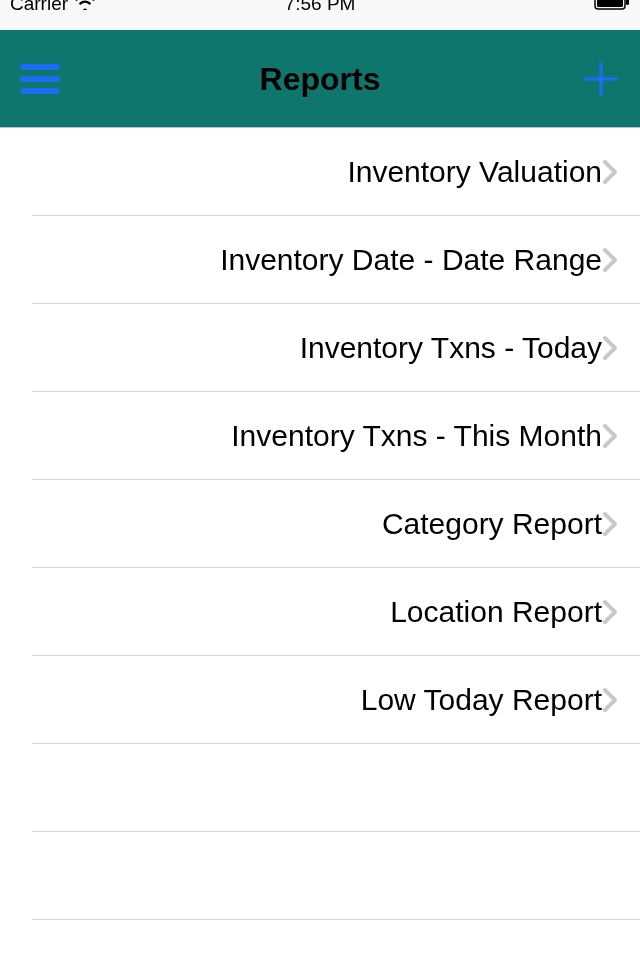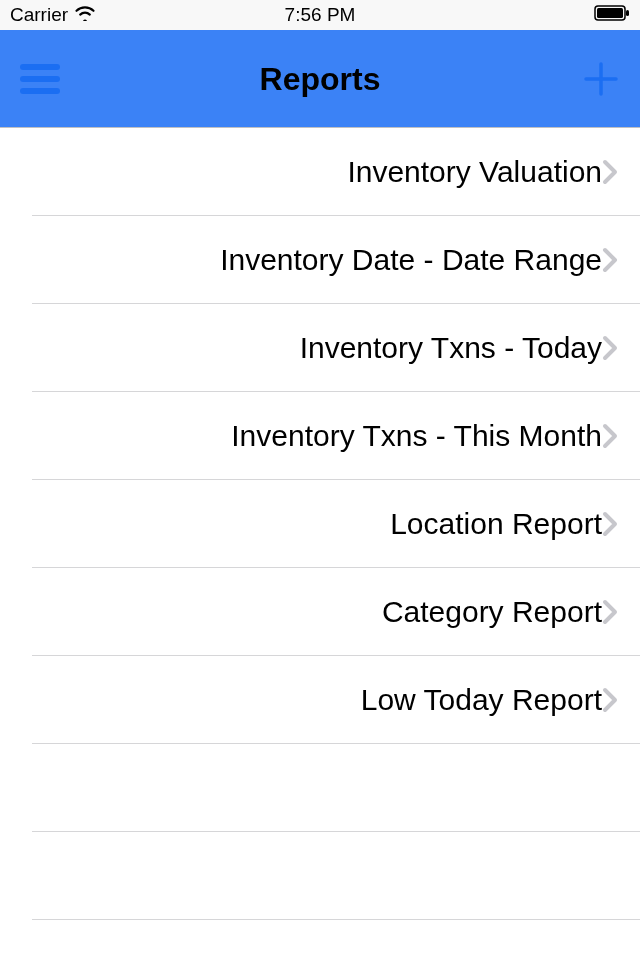--- a/index.html
+++ b/index.html
@@ -3,33 +3,33 @@
 <meta charset="utf-8">
 <style>
   * { box-sizing: border-box; margin: 0; padding: 0; }
   html, body { width: 640px; height: 960px; font-family: -apple-system, "Helvetica Neue", Helvetica, Arial, sans-serif; background: #fff; }
   .status-bar {
     height: 30px;
     background: #f8f8f8;
     display: flex;
     align-items: flex-end;
     justify-content: space-between;
-    padding: 4px 10px;
+    padding: 15px 10px;
     font-size: 19px;
     font-weight: 500;
     color: #000;
   }
   .status-left { display: flex; align-items: center; gap: 6px; }
   .status-center { position: absolute; left: 50%; transform: translateX(-50%); font-weight: 400; }
   .status-right { display: flex; align-items: center; }
   .wifi-icon { display: inline-block; }
   .battery-icon { display: inline-block; }
   .nav-bar {
     height: 98px;
-    background: #3b82f6;
+    background: #0f766e;
     border-bottom: 1px solid #c0c0c2;
     display: flex;
     align-items: center;
     justify-content: space-between;
     padding: 0 20px;
     position: relative;
   }
   .nav-title {
     position: absolute;
     left: 50%; top: 50%;
@@ -151,30 +151,30 @@
   <div class="row">
     <span class="row-label">Inventory Txns - This Month</span>
     <span class="chevron">
       <svg width="16" height="26" viewBox="0 0 16 26">
           <polyline points="3,3 13,13 3,23" fill="none" stroke="#c7c7cc" stroke-width="4" stroke-linecap="round" stroke-linejoin="round"></polyline>
         </svg>
     </span>
   </div>
 
   <div class="row">
-    <span class="row-label">Location Report</span>
+    <span class="row-label">Category Report</span>
     <span class="chevron">
       <svg width="16" height="26" viewBox="0 0 16 26">
           <polyline points="3,3 13,13 3,23" fill="none" stroke="#c7c7cc" stroke-width="4" stroke-linecap="round" stroke-linejoin="round"></polyline>
         </svg>
     </span>
   </div>
 
   <div class="row">
-    <span class="row-label">Category Report</span>
+    <span class="row-label">Location Report</span>
     <span class="chevron">
       <svg width="16" height="26" viewBox="0 0 16 26">
           <polyline points="3,3 13,13 3,23" fill="none" stroke="#c7c7cc" stroke-width="4" stroke-linecap="round" stroke-linejoin="round"></polyline>
         </svg>
     </span>
   </div>
 
   <div class="row">
     <span class="row-label">Low Today Report</span>
     <span class="chevron">

